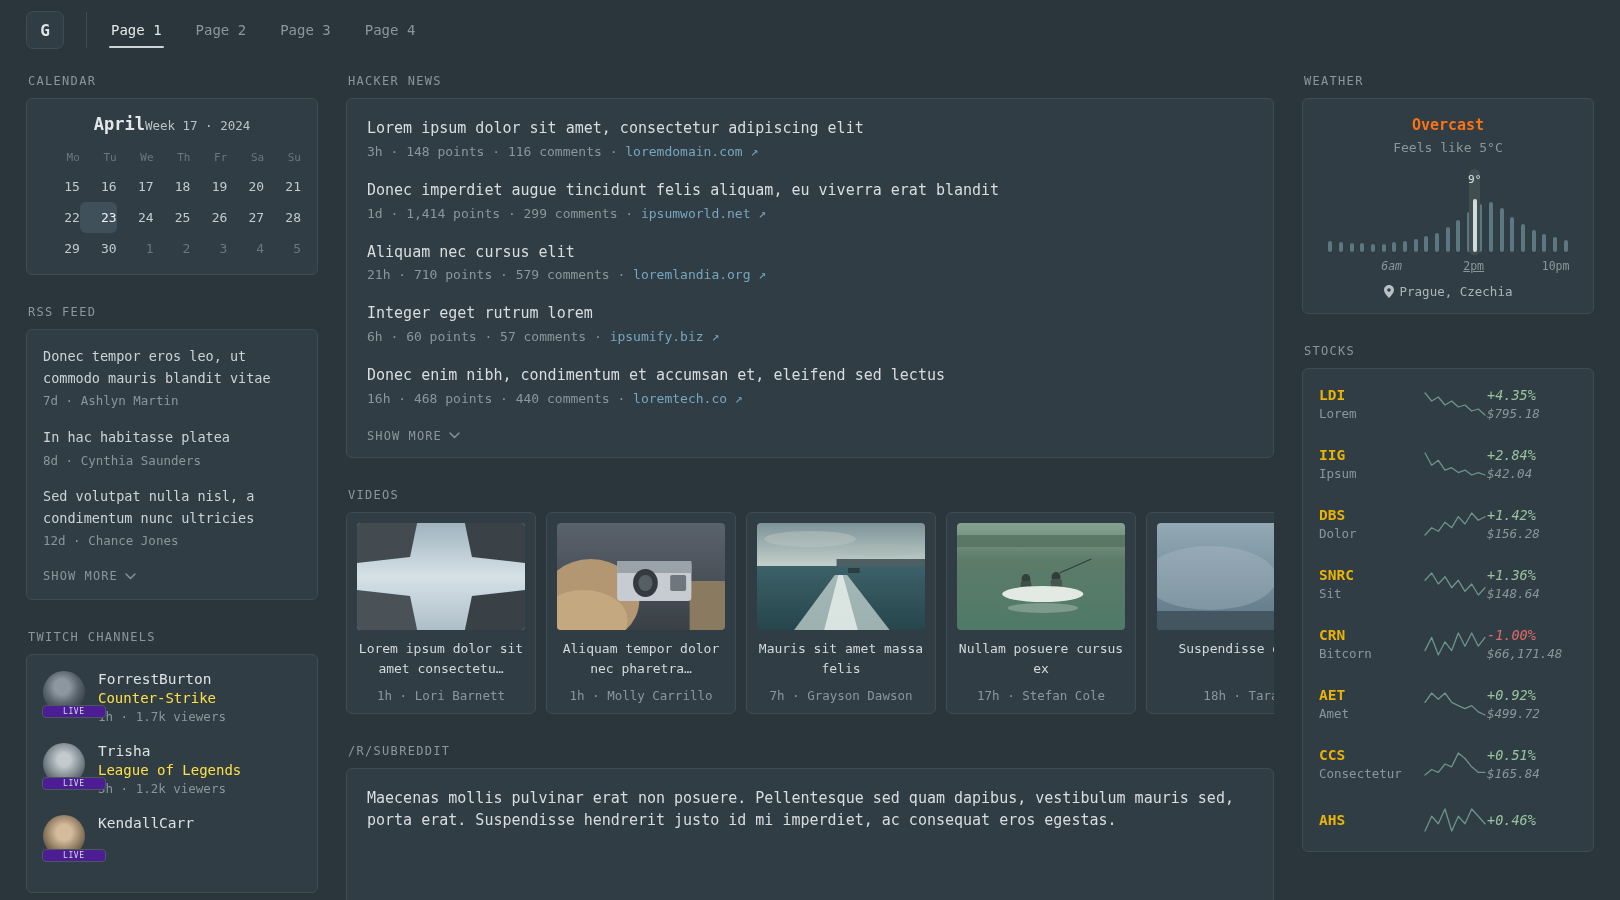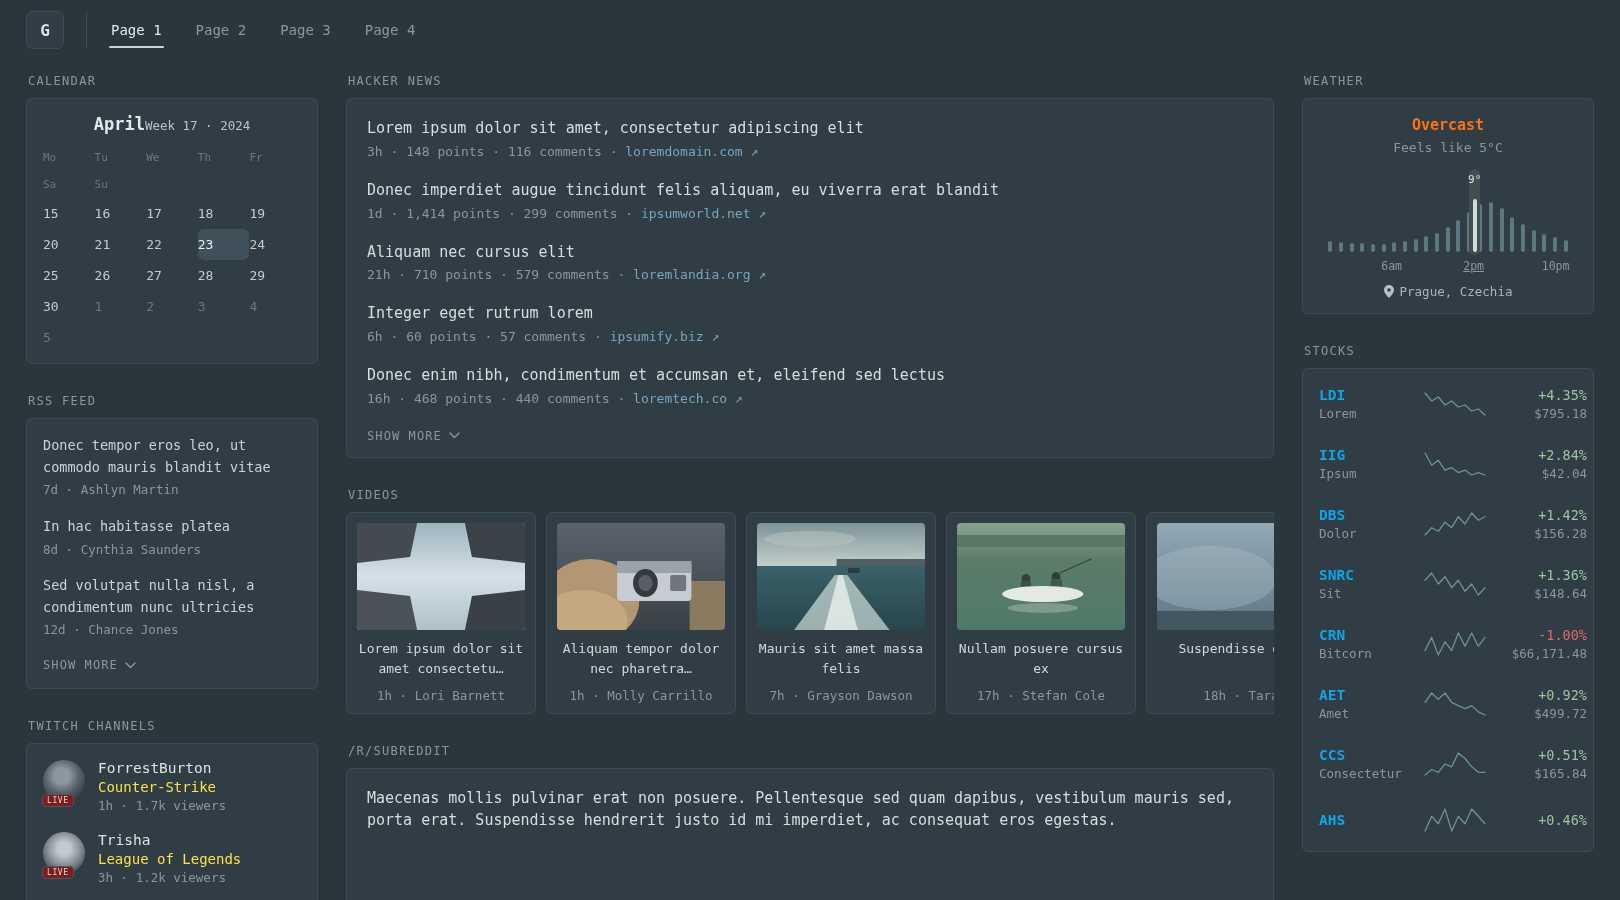--- a/index.html
+++ b/index.html
@@ -35,42 +35,42 @@
   .col-left,.col-right{flex:0 0 292px;width:292px;min-width:0;}
   .col-mid{flex:1;min-width:0;}
   .widget{margin-bottom:30px;}
   .widget-title{font-size:12px;font-weight:normal;letter-spacing:1.3px;color:var(--muted);margin:0 0 10px 2px;}
   .card{background:var(--card);border:1px solid var(--border);border-radius:6px;}
   
   .cal{padding:15px 16px 10px;}
   .cal-head{display:flex;justify-content:center;align-items:baseline;margin-bottom:10px;}
   .cal-month{font-size:17px;font-weight:bold;color:#e3e8ea;}
   .cal-week{font-size:12.5px;color:#b9c3c8;}
-  .cal-grid{display:grid;grid-template-columns:repeat(5,1fr);text-align:left;}
+  .cal-grid{display:grid;grid-template-columns:repeat(7,1fr);text-align:right;}
   .dow{font-size:11px;color:var(--muted2);padding:7px 0;}
   .day{font-size:13px;color:#c3cbcf;padding:8px 0;border-radius:6px;}
   .day.muted{color:#6b777e;}
   .day.selected{background:#40505a;color:#eef2f3;}
   
   .feed{padding:16px;}
   .feed-item{margin-bottom:16px;}
   .feed-title{font-size:13.5px;line-height:1.6;color:#ccd3d7;cursor:pointer;}
   .meta{font-size:12.5px;color:var(--muted);margin-top:3px;line-height:1.5;}
   .show-more{display:flex;align-items:center;gap:7px;background:none;border:none;color:var(--muted);
     font-family:inherit;font-size:12px;letter-spacing:1.1px;padding:2px 0 0;cursor:pointer;}
   
   .tw{padding:16px;}
   .tw-row{display:flex;gap:13px;margin-bottom:19px;cursor:pointer;}
   .avatar-wrap{position:relative;width:42px;height:42px;flex:0 0 42px;}
   .avatar{width:42px;height:42px;border-radius:50%;}
   .avatar-1{background:radial-gradient(circle at 45% 38%,#8d97a0 0 22%,#5a646c 48%,#2f373d 82%);}
   .avatar-2{background:radial-gradient(circle at 50% 40%,#c3c9cd 0 20%,#848f96 50%,#3a444b 85%);}
   .avatar-3{background:radial-gradient(circle at 50% 42%,#d3bb9c 0 24%,#9a8468 52%,#4a4438 85%);}
-  .live{position:absolute;left:-1px;bottom:-5px;background:#7f1d1d;border:1px solid #4b585f;border-radius:4px;
-    font-size:8px;letter-spacing:.6px;padding:1px 4px;color:#d2d9dc;}
+  .live{position:absolute;left:-1px;bottom:-5px;background:#4c1d95;border:1px solid #4b585f;border-radius:4px;
+    font-size:8px;letter-spacing:.6px;padding:1px 20px;color:#d2d9dc;}
   .tw-name{font-size:14.5px;font-weight:normal;color:#dce1e3;}
   .tw-game{font-size:14px;color:#fde047;margin-top:3px;}
   .tw-meta{font-size:12.5px;color:var(--muted);margin-top:3px;}
   
   .hn{padding:19px 20px 14px;}
   .hn-item{margin-bottom:21px;}
   .hn-title{font-size:15px;color:#d8dde0;cursor:pointer;line-height:1.45;}
   .hn-meta{font-size:13px;color:var(--muted);margin-top:4px;}
   .link{color:var(--link);cursor:pointer;}
   .sr-card{height:240px;overflow:hidden;}
@@ -91,24 +91,24 @@
   .wbar{width:4px;border-radius:2px;background:#5b7881;margin-bottom:3px;}
   .wslot.current .wbar{background:#d2dce0;}
   .wtemp{position:absolute;top:4px;left:50%;transform:translateX(-50%);font-size:11px;color:#dde3e6;}
   .wx-labels{position:relative;height:15px;margin:4px 8px 10px;}
   .wx-label{position:absolute;transform:translateX(-50%);font-size:11.5px;color:var(--muted);white-space:nowrap;}
   .wx-loc{display:flex;align-items:center;justify-content:center;gap:6px;font-size:12.5px;color:#aab5ba;margin-top:4px;}
   
   .stocks{padding:5px 0;}
   .stock-row{display:flex;align-items:center;padding:13px 16px;cursor:pointer;}
   .stock-info{flex:0 0 104px;width:104px;min-width:0;}
-  .stock-sym{font-size:14.5px;font-weight:bold;color:#0ea5e9;}
+  .stock-sym{font-size:14.5px;font-weight:bold;color:#eab308;}
   .stock-name{font-size:12.5px;color:var(--muted);margin-top:3px;white-space:nowrap;overflow:hidden;}
   .stock-spark{flex:1;display:flex;justify-content:center;align-items:center;}
-  .stock-nums{flex:0 0 100px;width:100px;text-align:right;}
+  .stock-nums{flex:0 0 100px;width:100px;font-style:italic;}
   .stock-change{font-size:13.5px;}
   .stock-change.up{color:var(--pos);}
   .stock-change.down{color:var(--neg);}
   .stock-price{font-size:12.5px;color:var(--muted);margin-top:3px;white-space:nowrap;}
 </style>
 </head>
 <body>
 
 <div class="page">
 
@@ -478,21 +478,21 @@
                 <div class="wbar" style="height: 18px;"></div>
               </div>
               <div class="wslot">
                 <div class="wbar" style="height: 15px;"></div>
               </div>
               <div class="wslot">
                 <div class="wbar" style="height: 12px;"></div>
               </div>
             </div>
           <div class="wx-labels">
-              <span class="wx-label" style="left: 27.0833%;">6am</span>
+              <span class="wx-label" style="left: 27.0833%; font-style: italic;">6am</span>
               <span class="wx-label" style="left: 60.4167%; text-decoration: underline;">2pm</span>
               <span class="wx-label" style="left: 93.75%;">10pm</span>
             </div>
           <div class="wx-loc">
             <svg width="10" height="13" viewBox="0 0 10 13">
                 <path d="M5 0C2.2 0 0 2.2 0 5c0 3.4 5 8 5 8s5-4.6 5-8C10 2.2 7.8 0 5 0zm0 6.8A1.8 1.8 0 1 1 5 3.2a1.8 1.8 0 0 1 0 3.6z" fill="#b7c1c6"></path>
               </svg>
             <span>Prague, Czechia</span>
           </div>
         </div>

